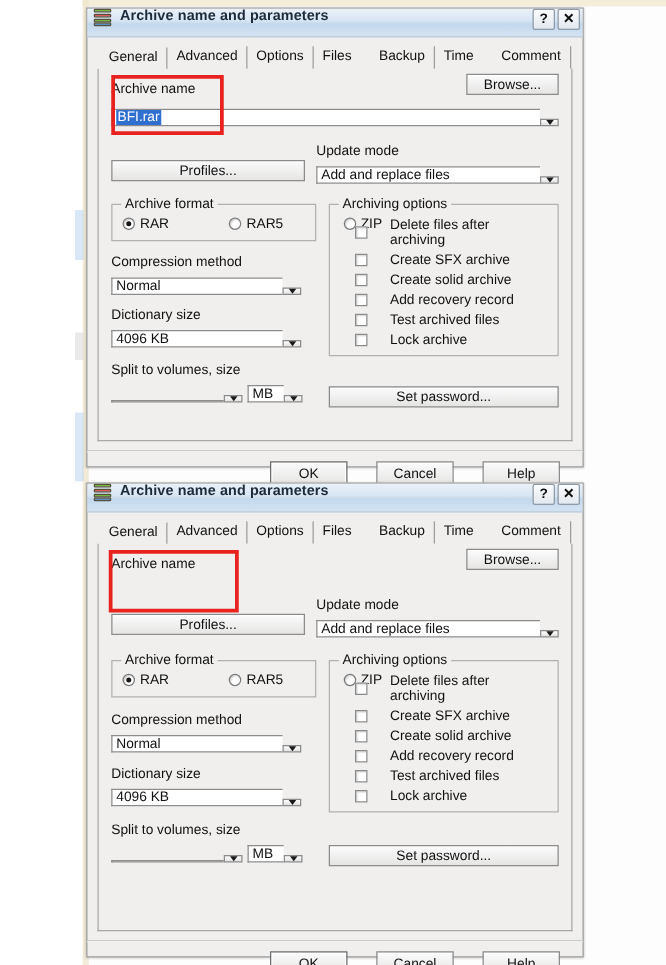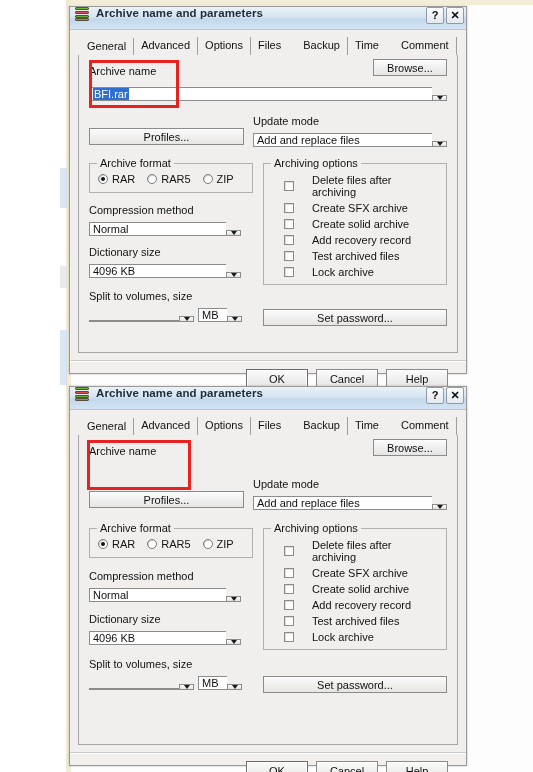--- a/index.html
+++ b/index.html
@@ -99,21 +99,21 @@
   }
 
   
   .group{border:1px solid #b0b0b0;position:relative;box-sizing:border-box;}
   .group>.gtitle{
     position:absolute;top:-7px;left:7px;background:#f0efee;
     padding:0 3px;font-size:11px;color:#111;line-height:12px;white-space:nowrap;
   }
 
   
-  .radio-row{display:flex;align-items:center;}
+  .radio-row{display:flex;align-items:center;gap:36px;}
   .radio{display:flex;align-items:center;margin-right:12px;}
   .radio .dot{
     width:10px;height:10px;border-radius:50%;
     background:#fff;border:1px solid #7a7a7a;
     box-shadow:inset 1px 1px 1px rgba(0,0,0,.18);
     margin-right:4px;position:relative;box-sizing:border-box;flex:0 0 auto;
   }
   .radio.on .dot:after{
     content:"";position:absolute;left:2px;top:2px;width:4px;height:4px;
     border-radius:50%;background:#151515;
@@ -124,21 +124,21 @@
   .cbrow{display:flex;align-items:center;margin-bottom:4px;}
   .cbox{
     width:10px;height:10px;background:#fff;border:1px solid #8a8a8a;
     box-shadow:inset 1px 1px 1px rgba(0,0,0,.15);
     margin-right:6px;box-sizing:border-box;flex:0 0 auto;
   }
   .cbrow span{font-size:11px;color:#111;margin-left:12px;}
 
   
   .sep{height:1px;background:#c9c9c9;border-bottom:1px solid #ffffff;}
-  .footer{display:flex;justify-content:flex-end;align-items:center;gap:8px;padding:7px 10px 7px 0;}
+  .footer{display:flex;justify-content:flex-end;align-items:center;gap:23px;padding:7px 10px 7px 0;}
   .footer .btn{width:62px;height:19px;}
   .footer .btn.ok{border:1px solid #6d6d6d;box-shadow:inset 0 0 0 1px #ffffff;}
 
   
   .redbox{position:absolute;border:3px solid #e8221e;box-sizing:border-box;pointer-events:none;}
 </style>
 </head>
 <body>
 
 <div class="bg-desktop">

